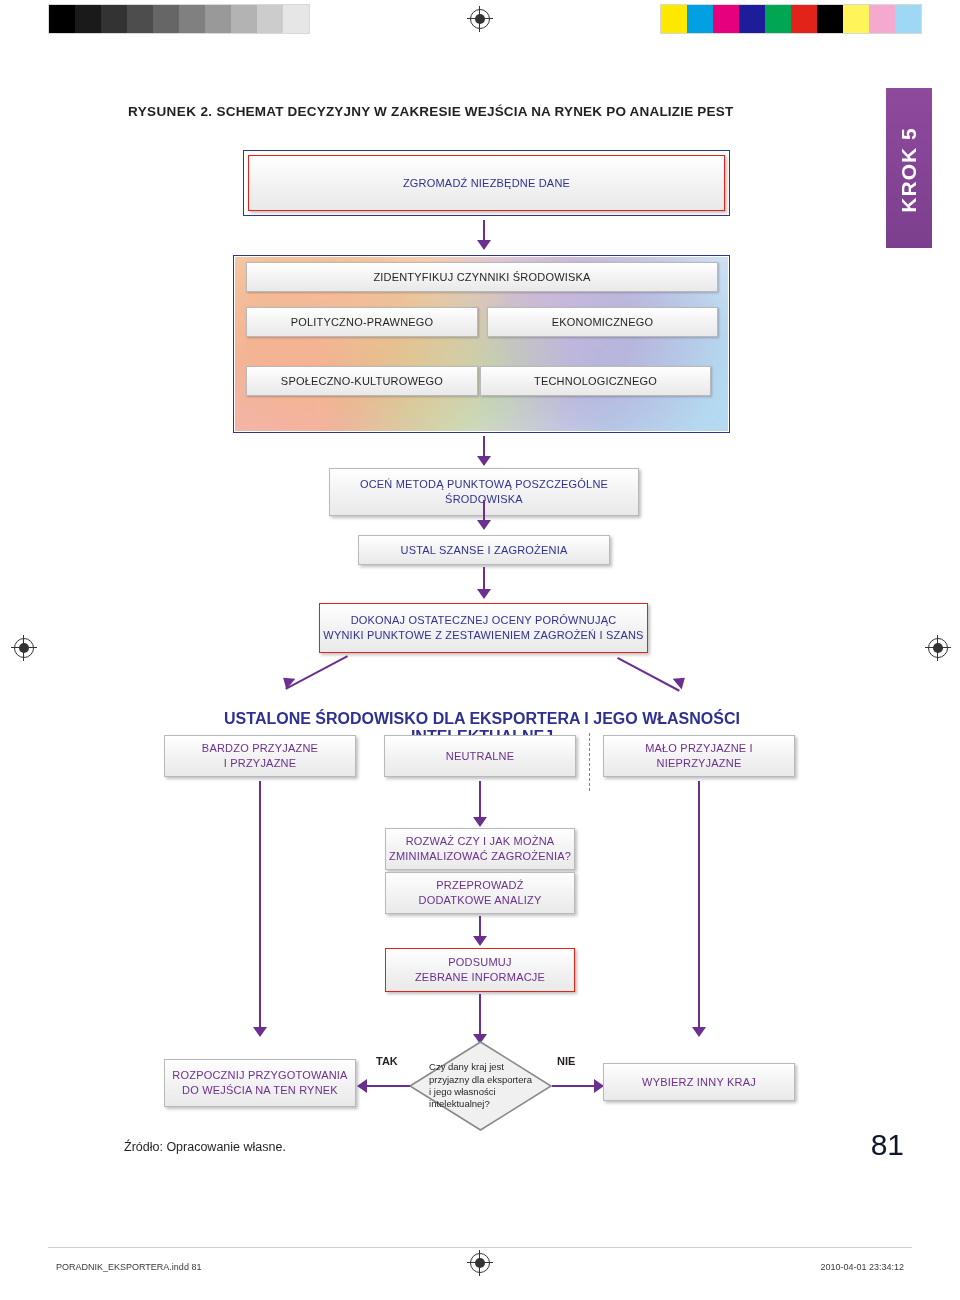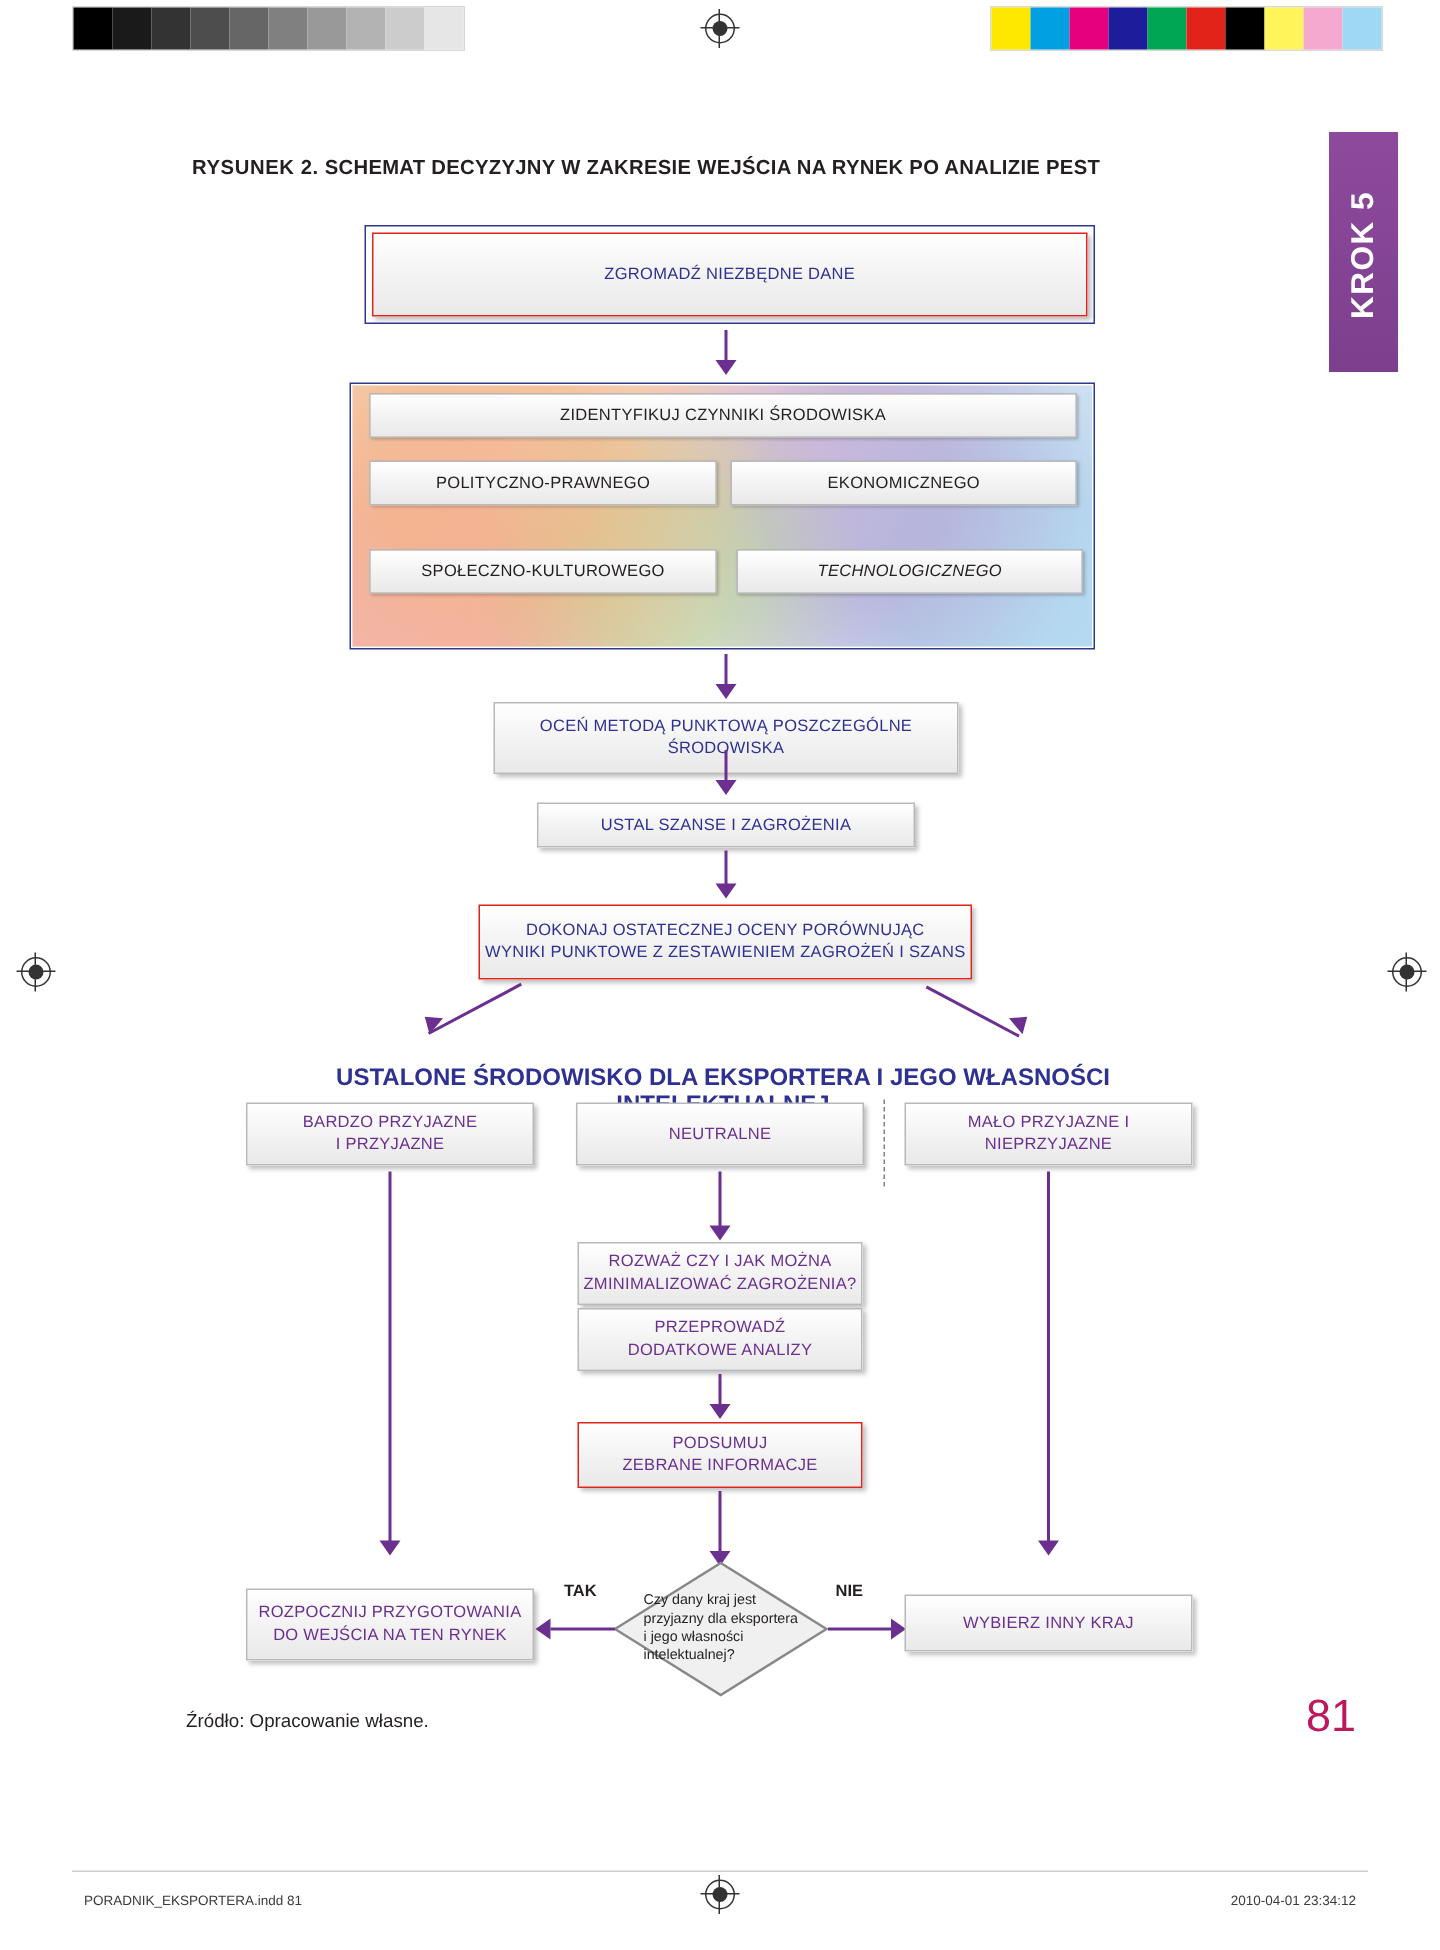--- a/index.html
+++ b/index.html
@@ -107,21 +107,21 @@
   .diamond-label{
     position:absolute;left:0;top:0;width:100%;height:100%;
     display:flex;align-items:center;justify-content:center;text-align:left;
     font-size:9.5px;line-height:1.3;color:#231f20;
   }
 
   .lbl{position:absolute;font-size:11px;color:#231f20;}
 
   
   .source{position:absolute;left:124px;top:1140px;font-size:12.5px;}
-  .pageno{position:absolute;right:56px;top:1128px;font-size:30px;color:#be185d;}
+  .pageno{position:absolute;right:56px;top:1128px;font-size:30px;color:#0f172a;}
   .footer-rule{position:absolute;left:48px;top:1247px;width:864px;height:1px;background:#d0d0d0;}
   .foot-left{position:absolute;left:56px;top:1262px;font-size:9px;color:#3a3a3a;}
   .foot-right{position:absolute;right:56px;top:1262px;font-size:9px;color:#3a3a3a;}
 </style>
 </head>
 <body>
 
 <div class="page">
 
   <div class="crop-bar">
@@ -189,21 +189,21 @@
 
   <div class="box plain thin" style="left:246px;top:307px;width:232px;height:30px;">
     <span>POLITYCZNO-PRAWNEGO</span>
   </div>
   <div class="box plain thin" style="left:487px;top:307px;width:231px;height:30px;text-align:right;">
     <span>EKONOMICZNEGO</span>
   </div>
   <div class="box plain thin" style="left:246px;top:366px;width:232px;height:30px;">
     <span>SPOŁECZNO-KULTUROWEGO</span>
   </div>
-  <div class="box plain thin" style="left:491px;top:366px;width:231px;height:30px;font-style:italic;">
+  <div class="box plain thin" style="left:480px;top:366px;width:231px;height:30px;">
     <span>TECHNOLOGICZNEGO</span>
   </div>
 
   <div class="arr-line" style="left:483px;top:436px;width:2px;height:22px;"></div>
   <div class="arr-head-down" style="left:477px;top:456px;"></div>
 
   <div class="box blue-txt" style="left:329px;top:468px;width:310px;height:48px;">
     <span>OCEŃ METODĄ PUNKTOWĄ POSZCZEGÓLNE ŚRODOWISKA</span>
   </div>
 

